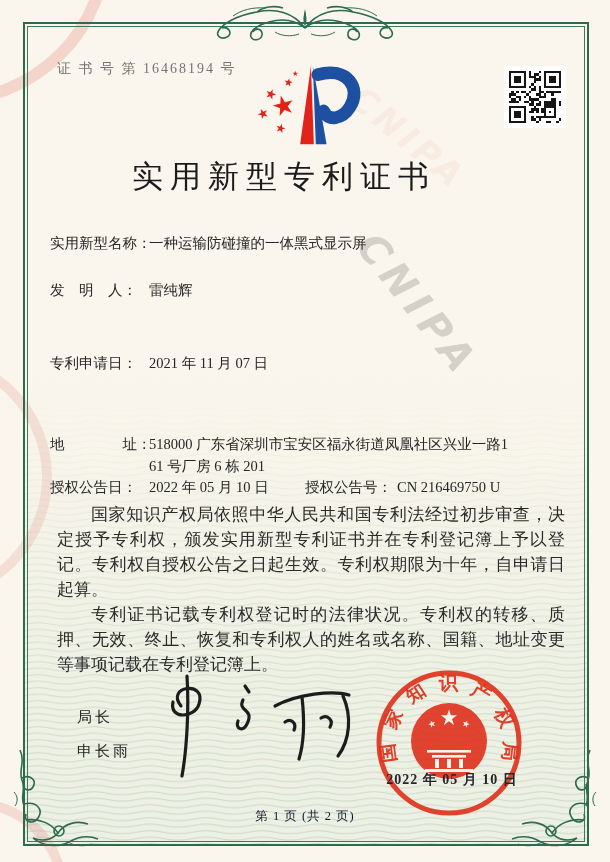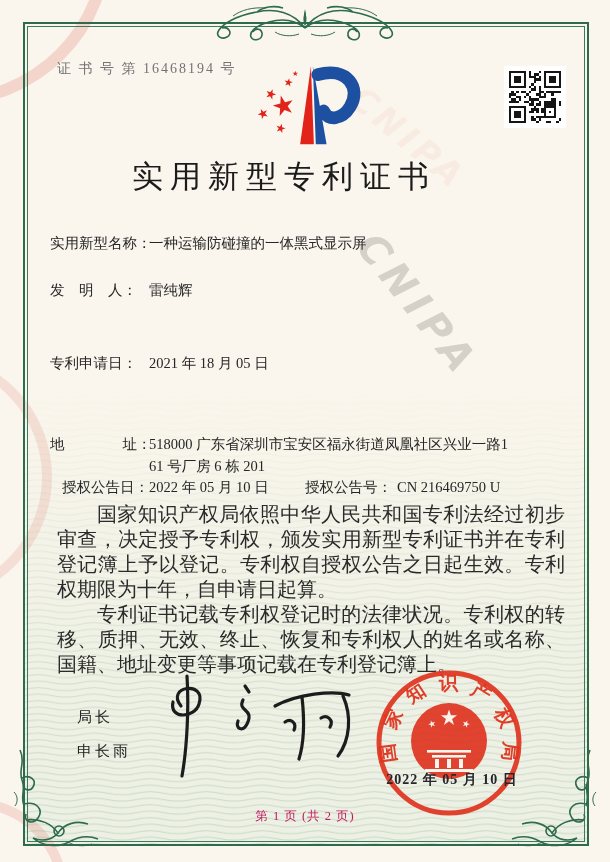--- a/index.html
+++ b/index.html
@@ -34,38 +34,38 @@
   
   .cert-number{position:absolute;left:57px;top:60px;z-index:5;font-size:14px;letter-spacing:2px;color:#737373;}
   .logo{position:absolute;left:250px;top:62px;z-index:5;}
   .qr{position:absolute;left:504px;top:66px;z-index:5;background:#fff;}
   .title{position:absolute;left:0;top:156px;width:568px;z-index:5;text-align:center;
     font-size:31px;font-weight:normal;letter-spacing:7px;color:#1b1b1b;}
 
   .f-row{position:absolute;left:50px;z-index:5;display:flex;font-size:14.5px;color:#262626;line-height:22px;}
   .f-label{width:99px;flex:none;white-space:pre;}
   .f-value{white-space:pre-line;}
-  .grant-left{width:255px;flex:none;display:flex;text-align:right;}
+  .grant-left{width:255px;flex:none;display:flex;}
   .grant-right{display:flex;}
   .grant-right .f-label{width:92px;}
 
-  .paras{position:absolute;left:57px;top:502px;width:508px;z-index:5;font-size:20px;
+  .paras{position:absolute;left:57px;top:502px;width:508px;z-index:5;font-size:17px;
     color:#2a2a2a;line-height:25px;text-align:justify;}
   .paras p{margin:0;text-indent:2em;}
 
   .officer-title{position:absolute;left:77px;top:708px;z-index:5;font-size:15px;letter-spacing:3px;color:#222;}
   .officer-name{position:absolute;left:77px;top:742px;z-index:5;font-size:15px;letter-spacing:3px;color:#222;text-align:right;}
   .signature{position:absolute;left:135px;top:666px;z-index:6;}
 
   .seal{position:absolute;left:368px;top:662px;z-index:7;}
   .seal-date{position:absolute;left:378px;top:771px;width:148px;z-index:8;text-align:center;
     font-size:14px;font-weight:bold;letter-spacing:1px;color:#26262c;}
 
   .footer{position:absolute;left:0;top:808px;width:610px;z-index:5;text-align:center;
-    font-size:12.5px;letter-spacing:1px;color:#be185d;}
+    font-size:12.5px;letter-spacing:1px;color:#0f172a;}
 </style>
 </head>
 <body>
 
 <div class="page">
 
   <svg class="waves" width="564" height="823" aria-hidden="true">
     <defs>
       <pattern id="wav" width="56" height="6.5" patternUnits="userSpaceOnUse">
         <path d="M0,3.2 Q14,0.2 28,3.2 T56,3.2" stroke="#c7d8c2" fill="none" stroke-width="1"></path>
@@ -265,21 +265,21 @@
   <div class="f-row" style="top:232px">
     <span class="f-label">实用新型名称：</span>
     <span class="f-value">一种运输防碰撞的一体黑式显示屏</span>
   </div>
   <div class="f-row" style="top:279px">
     <span class="f-label">发　明　人：</span>
     <span class="f-value">雷纯辉</span>
   </div>
   <div class="f-row" style="top:352px">
     <span class="f-label">专利申请日：</span>
-    <span class="f-value">2021 年 18 月 05 日</span>
+    <span class="f-value">2021 年 11 月 07 日</span>
   </div>
   <div class="f-row" style="top:433px">
     <span class="f-label">地　　　　址：</span>
     <span class="f-value">518000 广东省深圳市宝安区福永街道凤凰社区兴业一路1
 61 号厂房 6 栋 201</span>
   </div>
   <div class="f-row" style="top:476px">
     <span class="grant-left">
       <span class="f-label">授权公告日：</span>
       <span class="f-value">2022 年 05 月 10 日</span>

